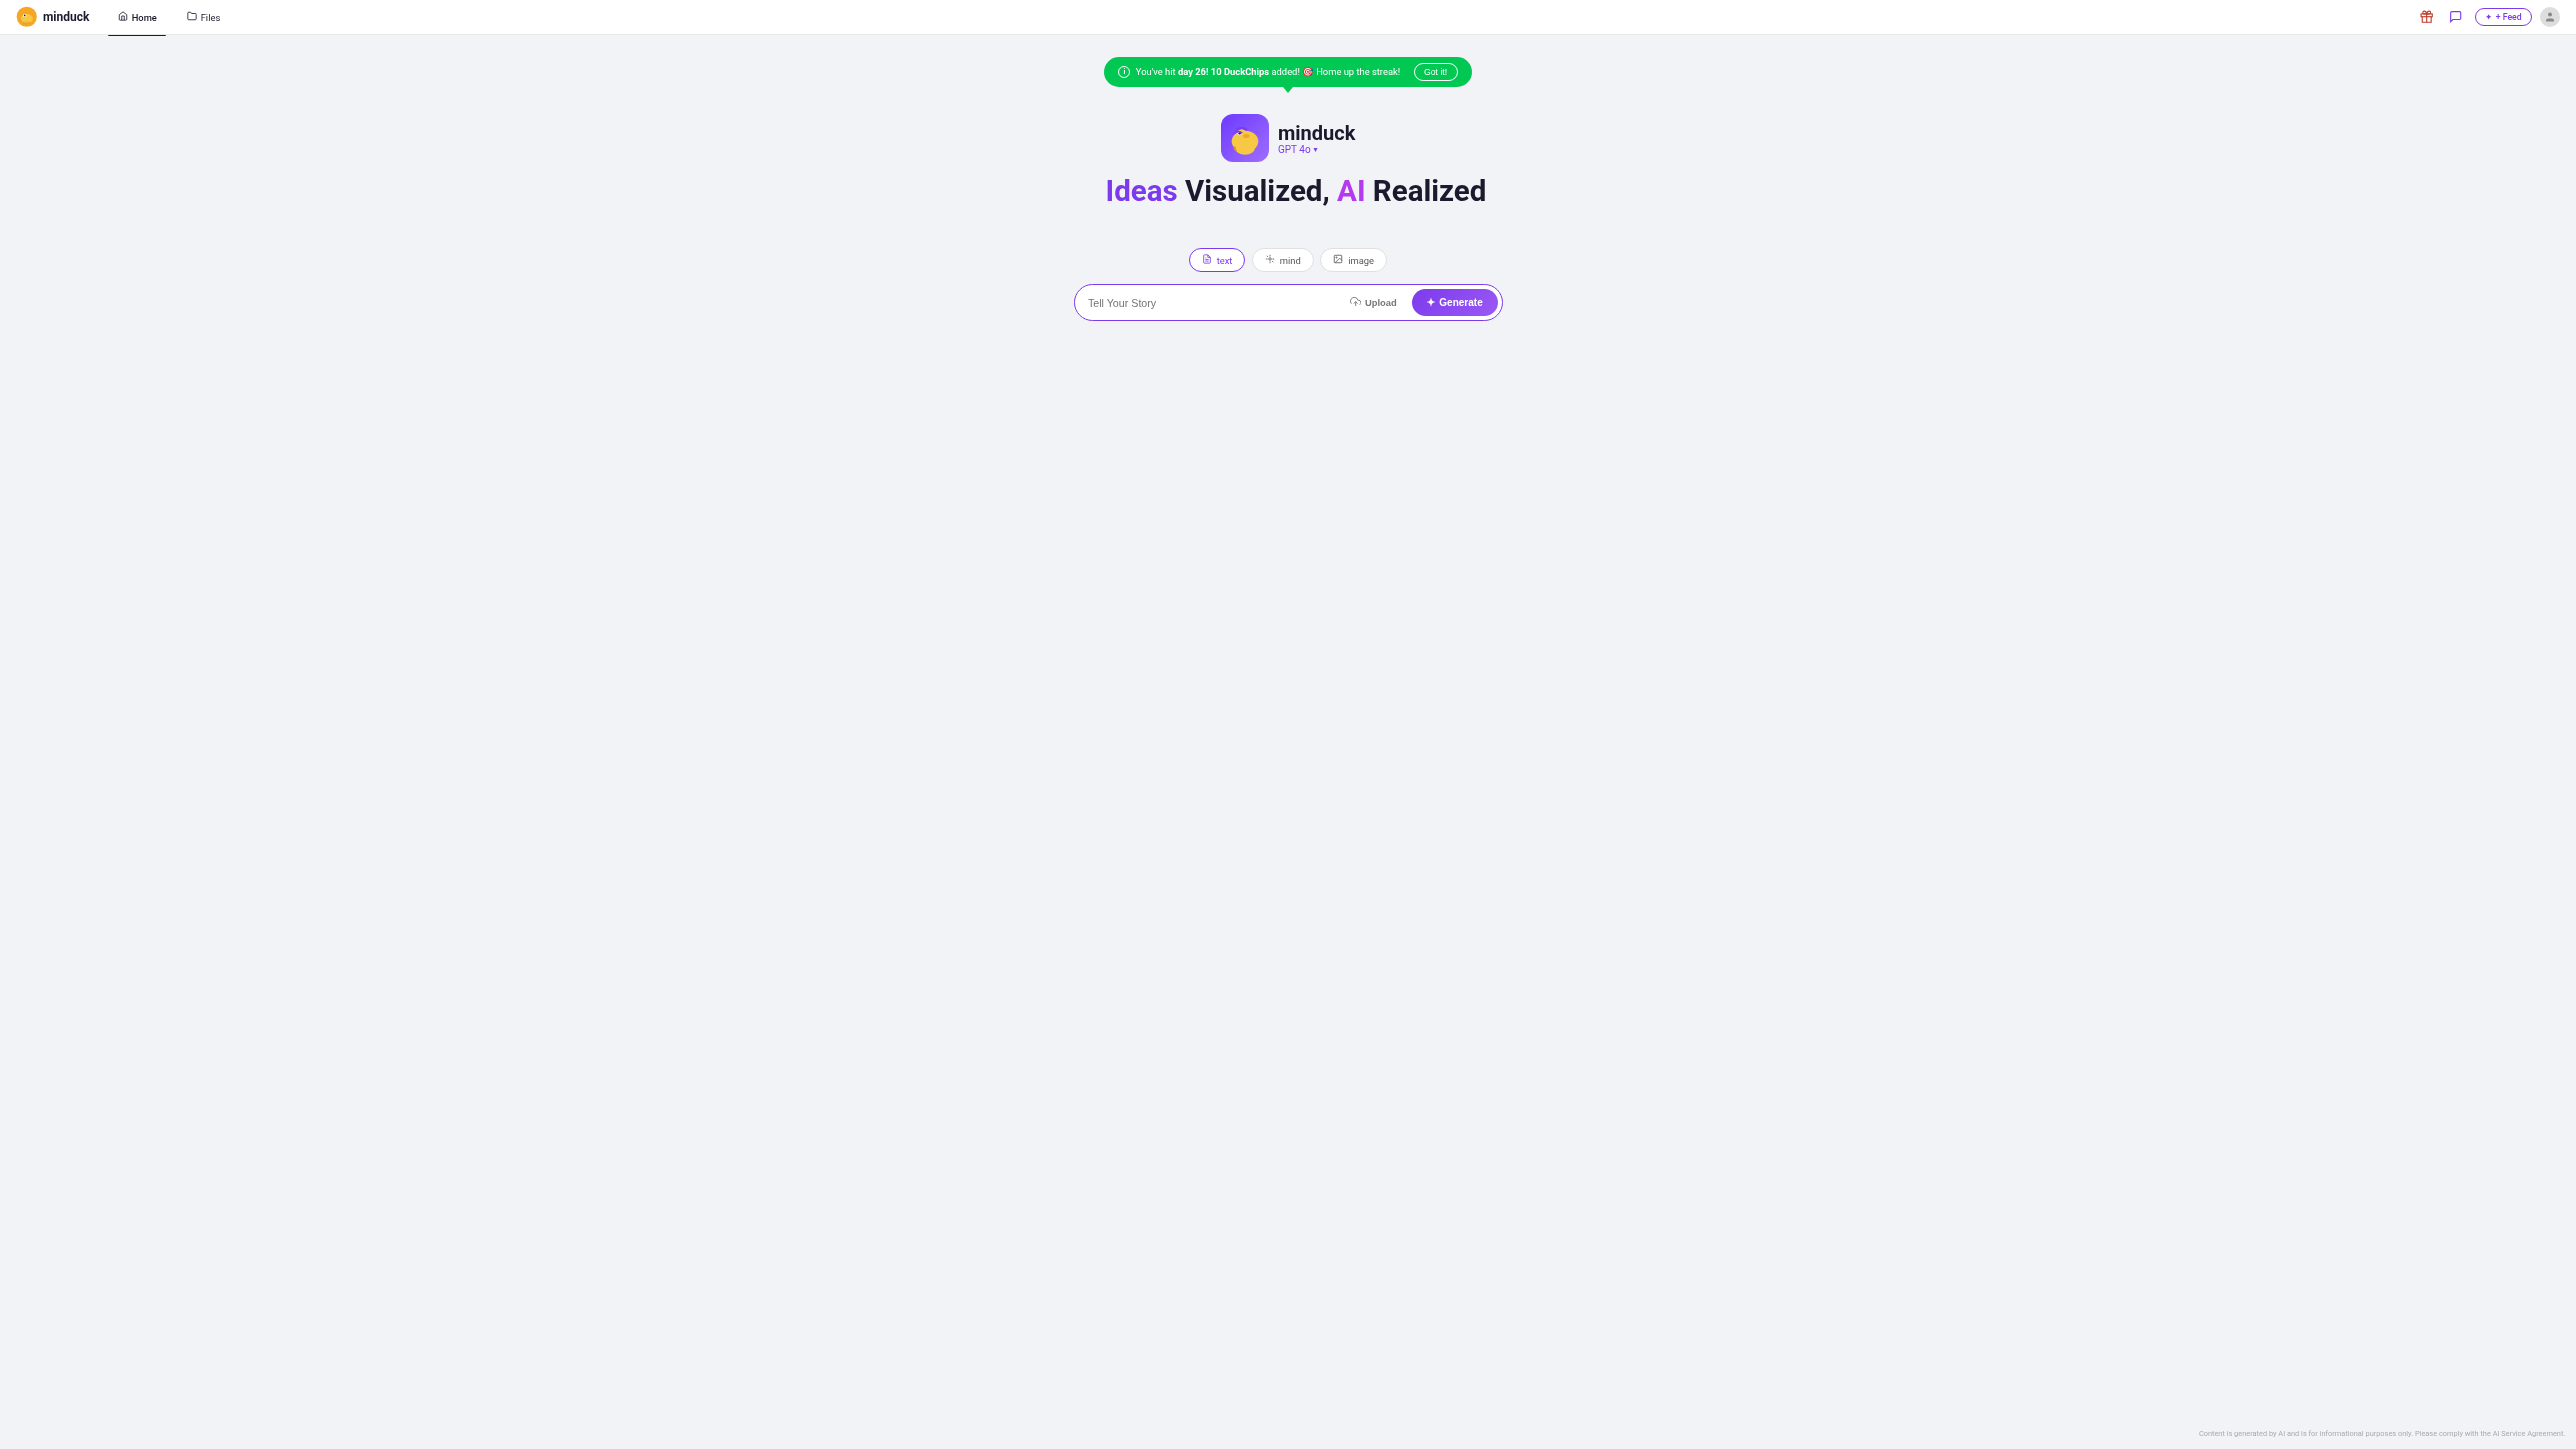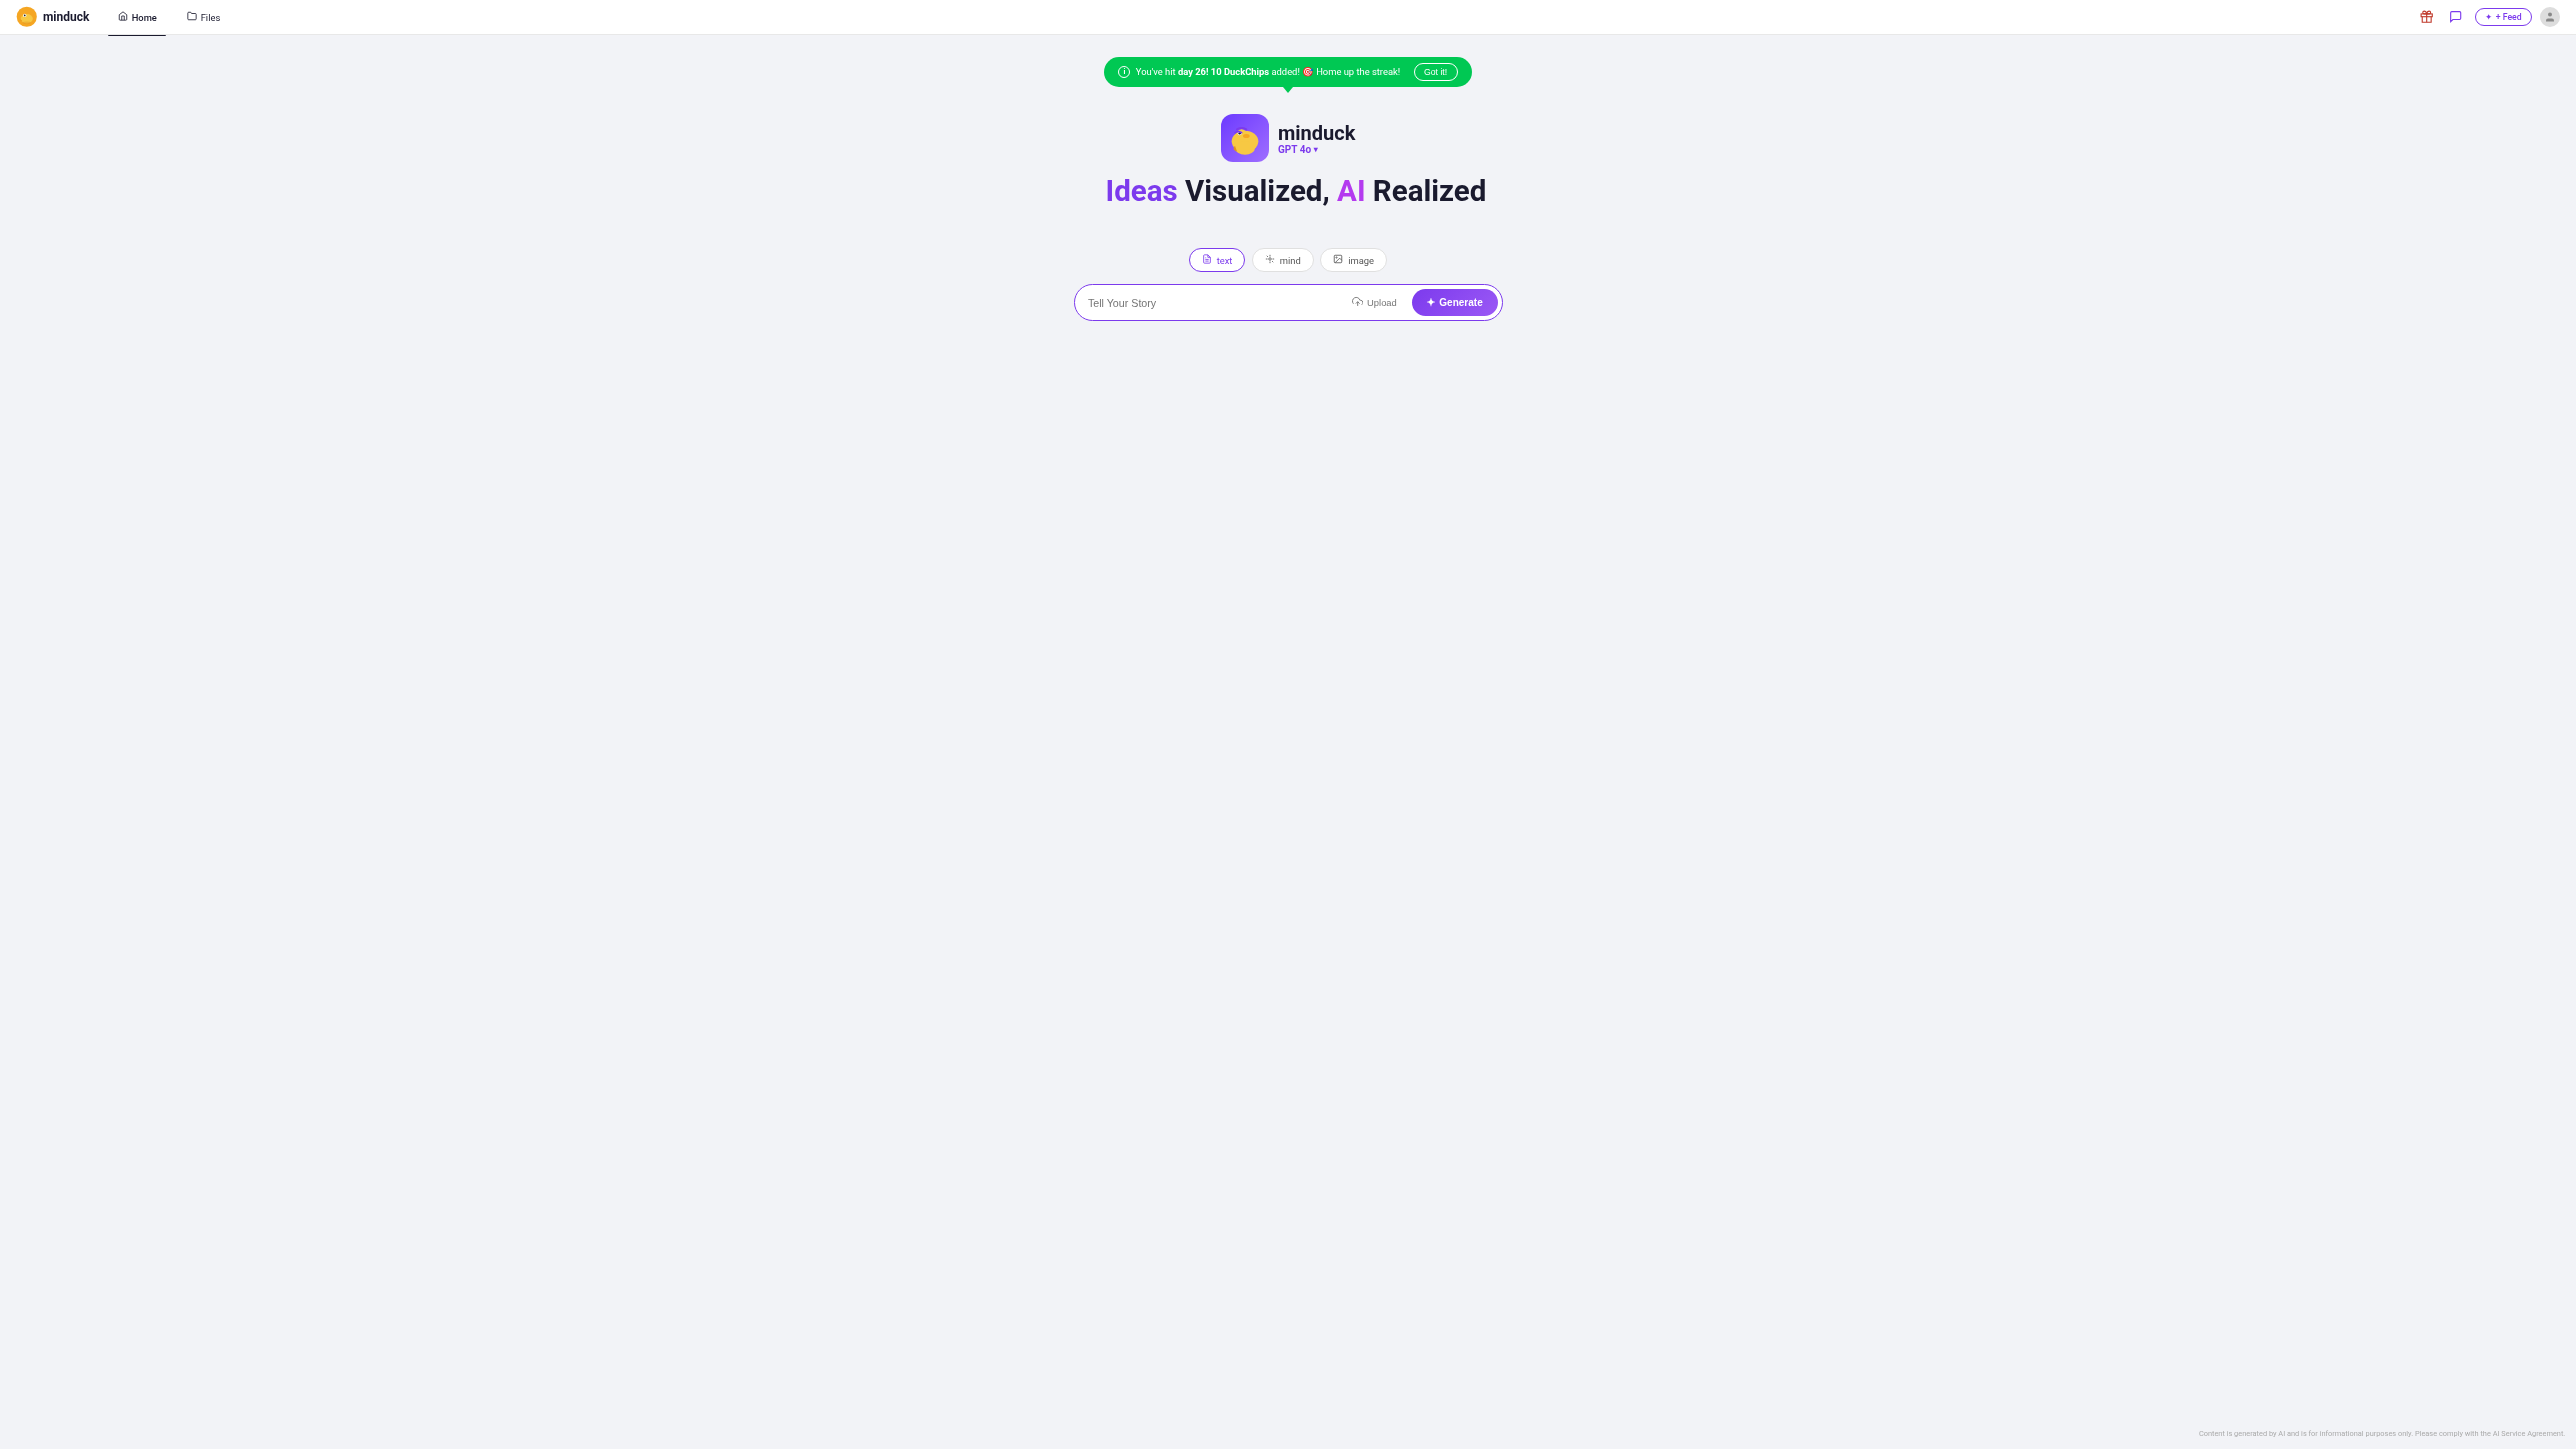--- a/index.html
+++ b/index.html
@@ -231,21 +231,21 @@
       color: #1a1a2e;
       line-height: 1.1;
     }
 
     .hero-model {
       display: flex;
       align-items: center;
       gap: 2.7px;
       color: #7c3aed;
       font-size: 10px;
-      font-weight: 700;
+      font-weight: 400;
       cursor: pointer;
     }
 
     .hero-model .chevron {
       font-size: 8px;
       color: #7c3aed;
     }
 
     .hero-headline {
       font-size: 29.5px;
@@ -322,20 +322,21 @@
       display: flex;
       align-items: center;
       gap: 4px;
       padding: 5.4px 9.4px;
       font-size: 9.4px;
       color: #777;
       cursor: pointer;
       background: none;
       border: none;
       white-space: nowrap;
+      font-weight: bold;
     }
 
     .upload-btn .upload-icon {
       font-size: 10.7px;
     }
 
     .generate-btn {
       display: flex;
       align-items: center;
       gap: 4px;

